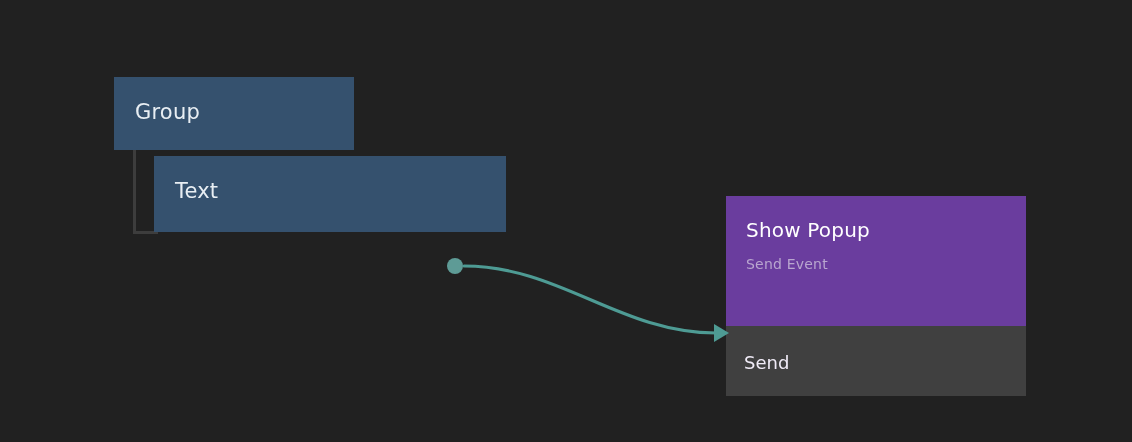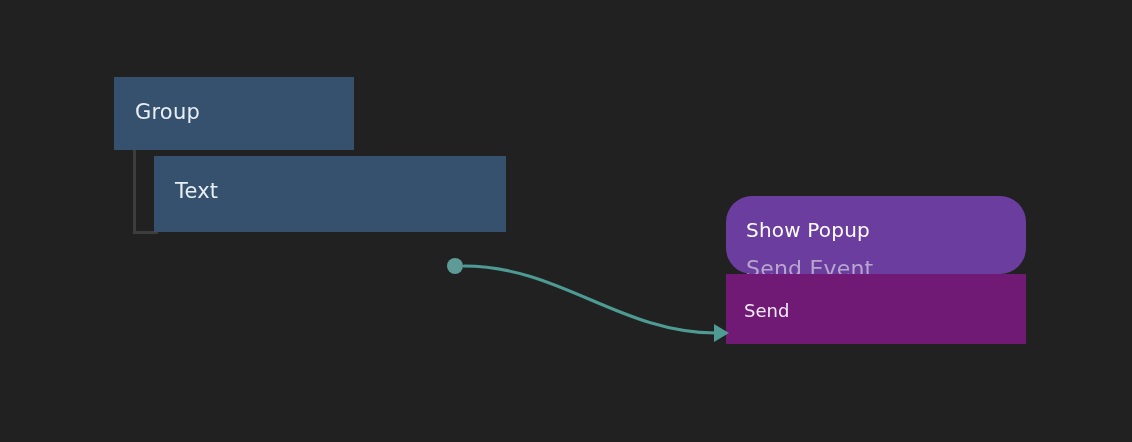--- a/index.html
+++ b/index.html
@@ -42,34 +42,34 @@
     position: absolute;
     color: #e8eef3;
     font-size: 21px;
     font-weight: 400;
     letter-spacing: 0.2px;
     white-space: nowrap;
   }
 
   
   .node.purple .node-header { background: #6a3d9e; }
-  .node.purple .node-body   { background: #701a75; }
+  .node.purple .node-body   { background: #404040; }
 
   .title-purple {
     position: absolute;
     color: #ffffff;
     font-size: 20px;
     font-weight: 400;
     letter-spacing: 0.2px;
     white-space: nowrap;
   }
   .subtitle-purple {
     position: absolute;
     color: #b9a6cf;
-    font-size: 22px;
+    font-size: 14px;
     font-weight: 400;
     letter-spacing: 0.2px;
     white-space: nowrap;
   }
 
   
   .port-label-out {
     position: absolute;
     color: #e3e9ef;
     font-size: 18px;
@@ -128,21 +128,21 @@
 
   <div class="node blue" style="left:154px; top:156px; width:352px; height:144px;">
     <div class="node-header" style="height:76px;">
       <span class="title-blue" style="left:21px; top:23px;">Text</span>
     </div>
   </div>
 
   <div class="port-dot" style="left:447px; top:258px;"></div>
 
   <div class="node purple" style="left:726px; top:196px; width:300px; height:172px;">
-    <div class="node-header" style="height:78px;border-radius:26px;">
+    <div class="node-header" style="height:130px;">
       <span class="title-purple" style="left:20px; top:22px;">Show Popup</span>
       <span class="subtitle-purple" style="left:20px; top:60px;">Send Event</span>
     </div>
     <div class="node-body" style="height:70px;">
       <span class="port-label-in" style="left:18px; top:26px;">Send</span>
     </div>
   </div>
 
   <svg id="wire-layer" viewBox="0 0 1132 442" xmlns="http://www.w3.org/2000/svg">
     <g>

